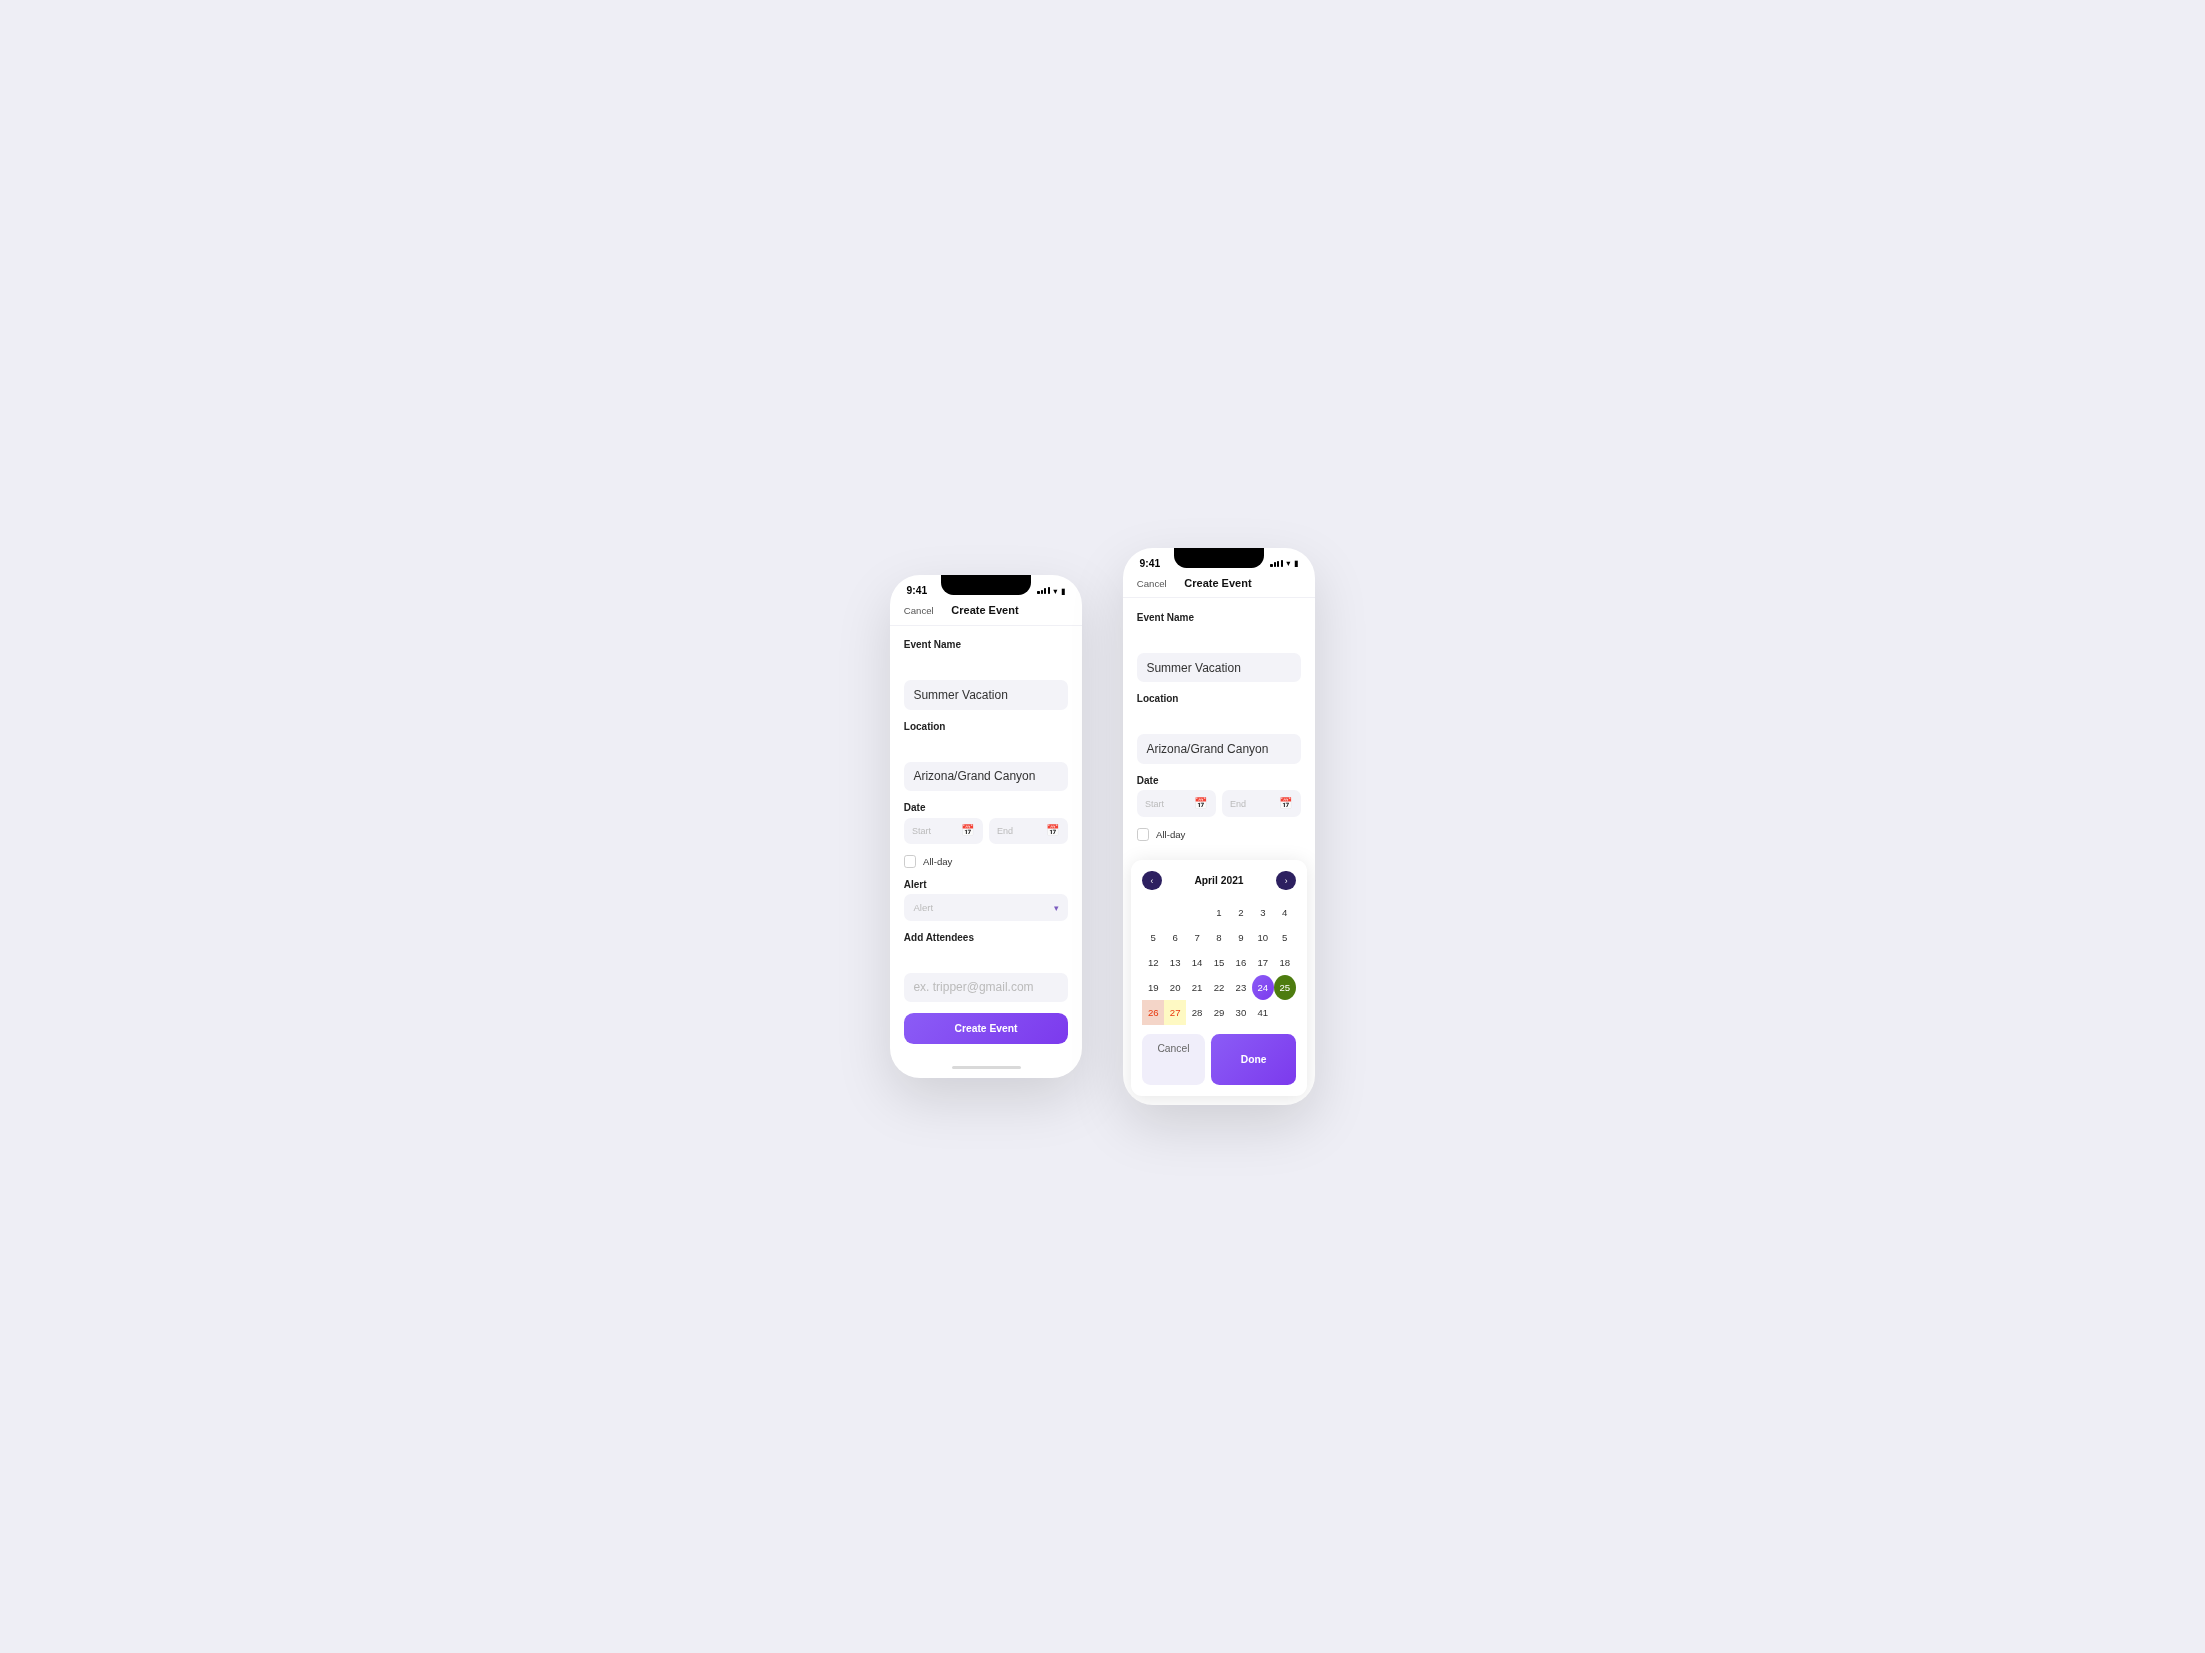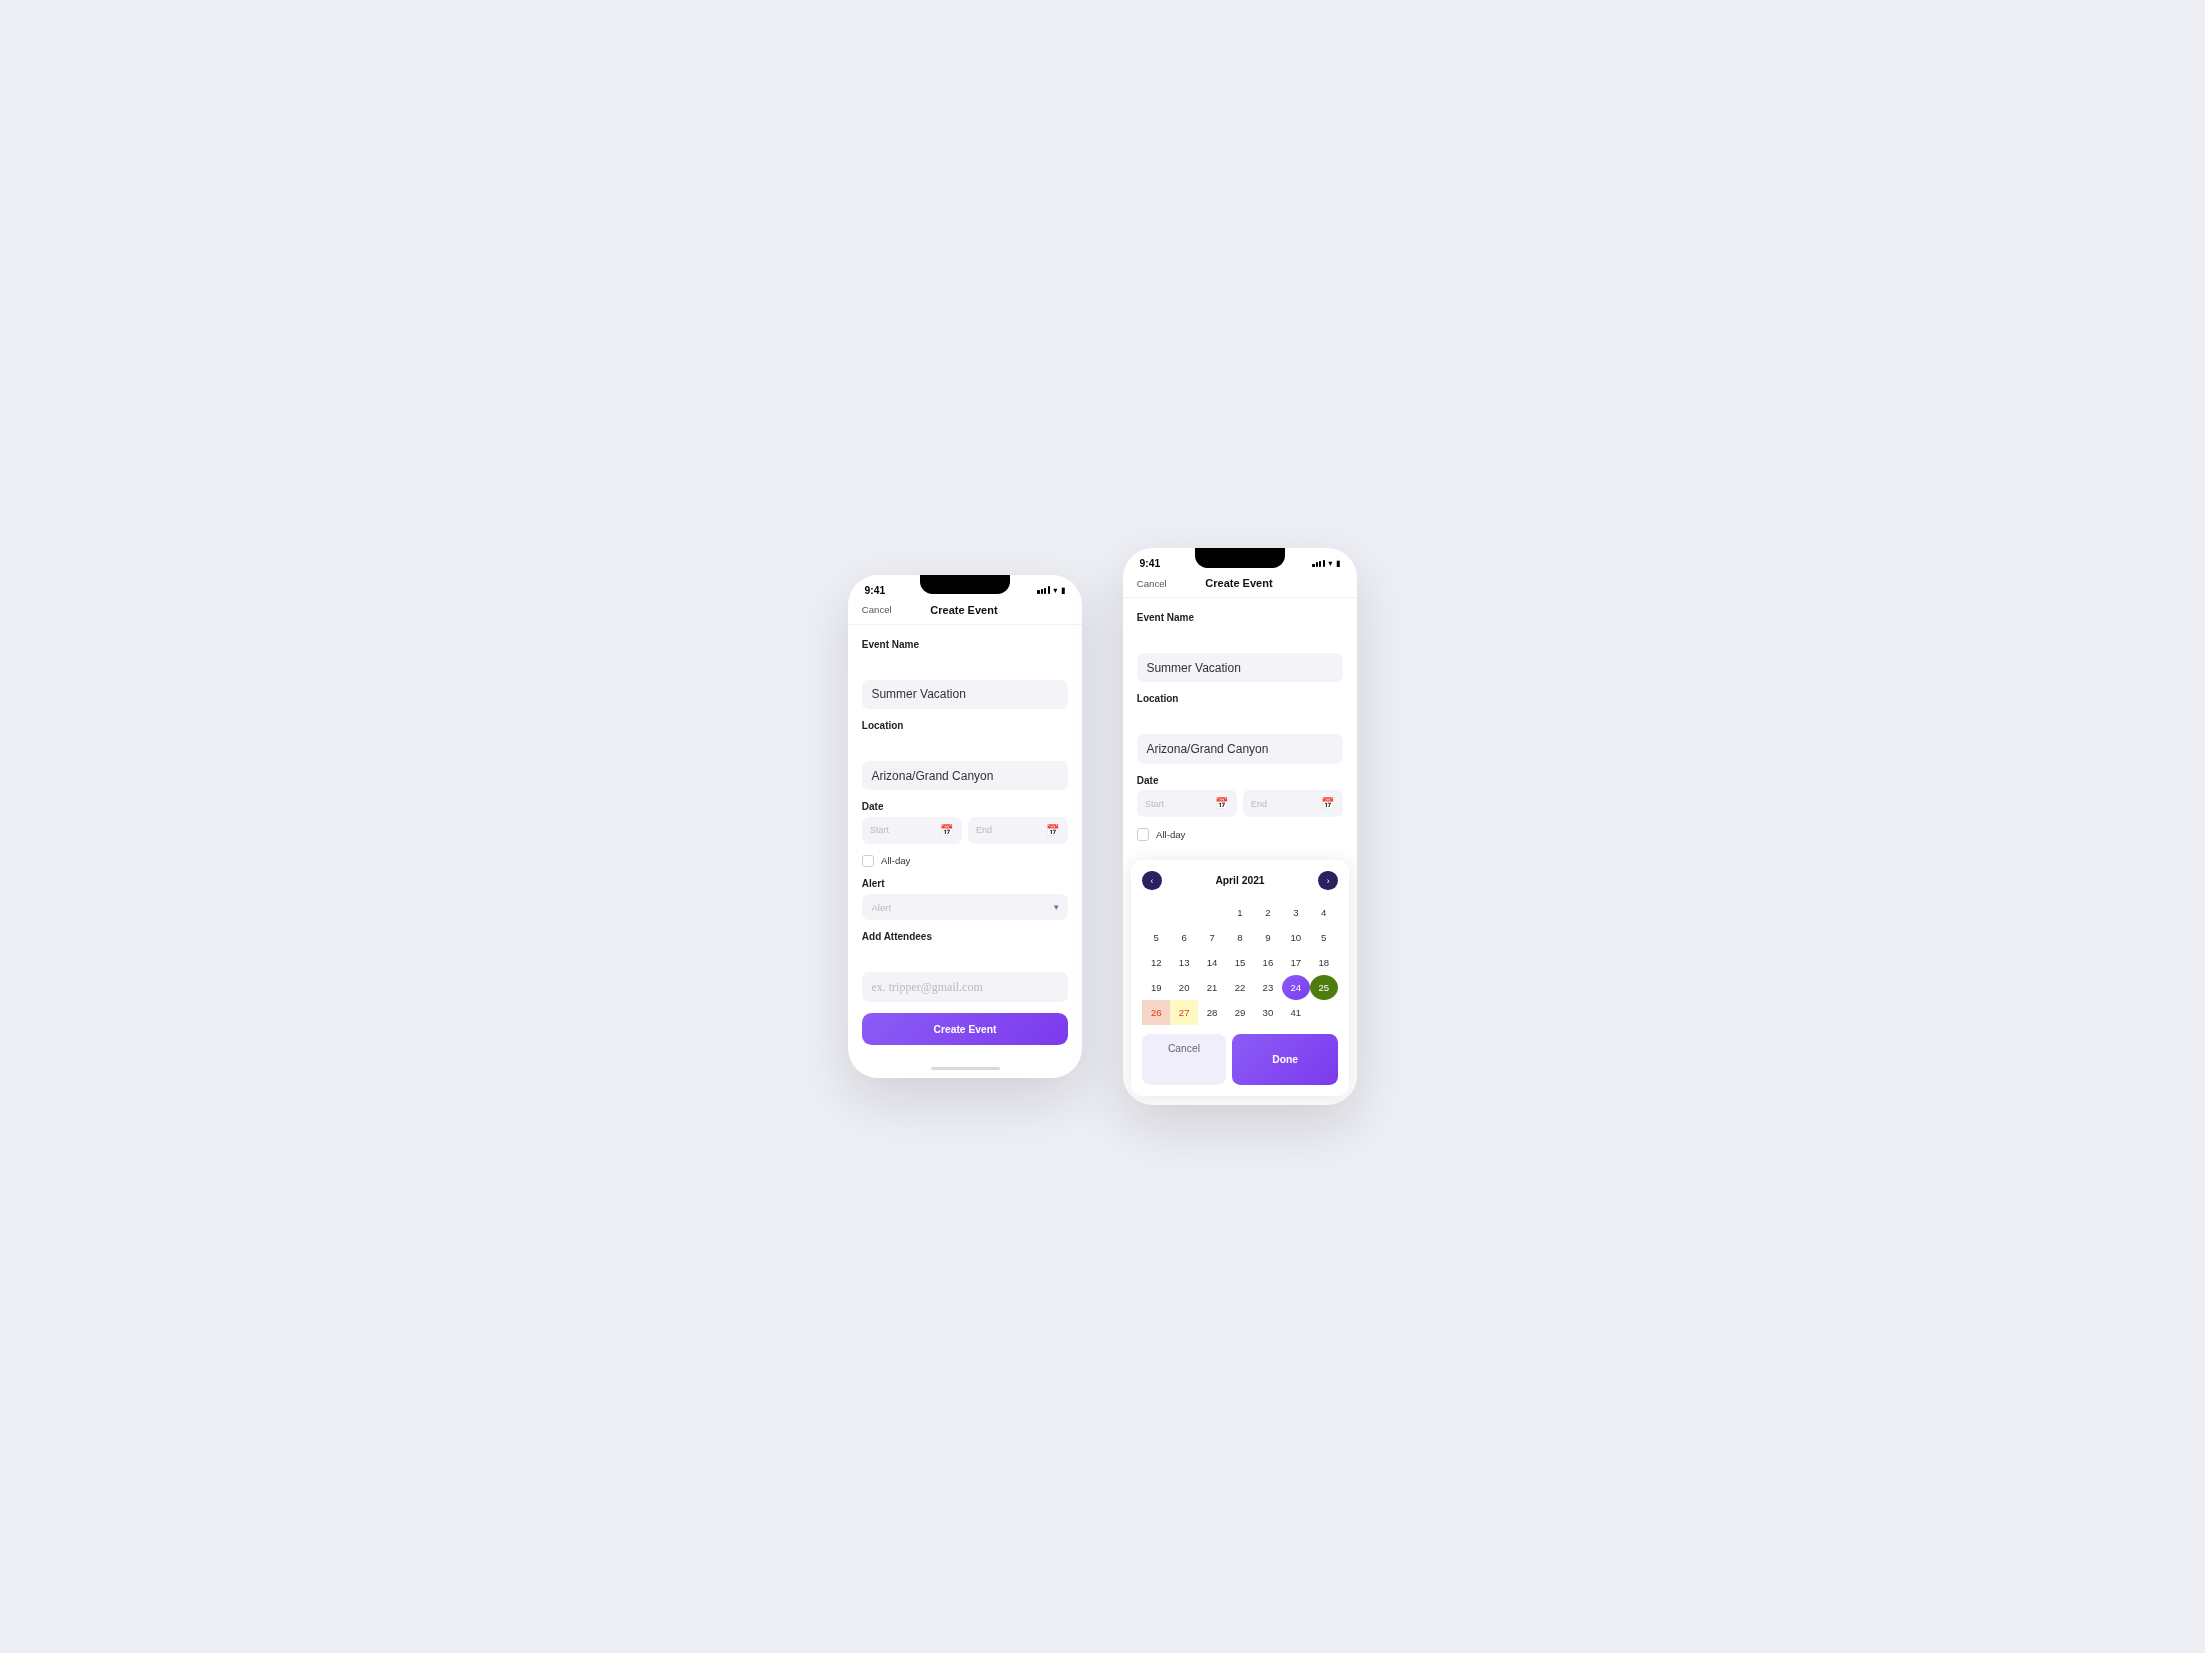--- a/index.html
+++ b/index.html
@@ -11,21 +11,21 @@
       min-height: 100vh;
       font-family: -apple-system, BlinkMacSystemFont, 'SF Pro Display', 'Helvetica Neue', sans-serif;
     }
     .scene {
       display: flex;
       gap: 41px;
       align-items: center;
       padding: 41px;
     }
     .phone {
-      width: 234px;
+      width: 192px;
       background: #fff;
       border-radius: 30px;
       box-shadow: 0 20.7px 55px rgba(0,0,0,0.13);
       overflow: hidden;
       position: relative;
     }
     .phone-inner {
       padding: 0;
       position: relative;
     }
@@ -333,21 +333,21 @@
         <div class="field-group">
           <div class="field-label">Alert</div>
           <div class="alert-dropdown">
             <span class="alert-text">Alert</span>
             <span class="dropdown-arrow">▾</span>
           </div>
         </div>
 
         <div class="field-group">
           <div class="field-label">Add Attendees</div>
-          <div class="field-input" style="color:#bbb;font-family:Liberation Serif, serif;">ex. tripper@gmail.com</div>
+          <div class="field-input" style="color:#bbb;">ex. tripper@gmail.com</div>
         </div>
 
         <div class="create-btn">Create Event</div>
       </div>
 
       <div class="home-indicator">
         <div class="home-bar"></div>
       </div>
     </div>
   </div>

